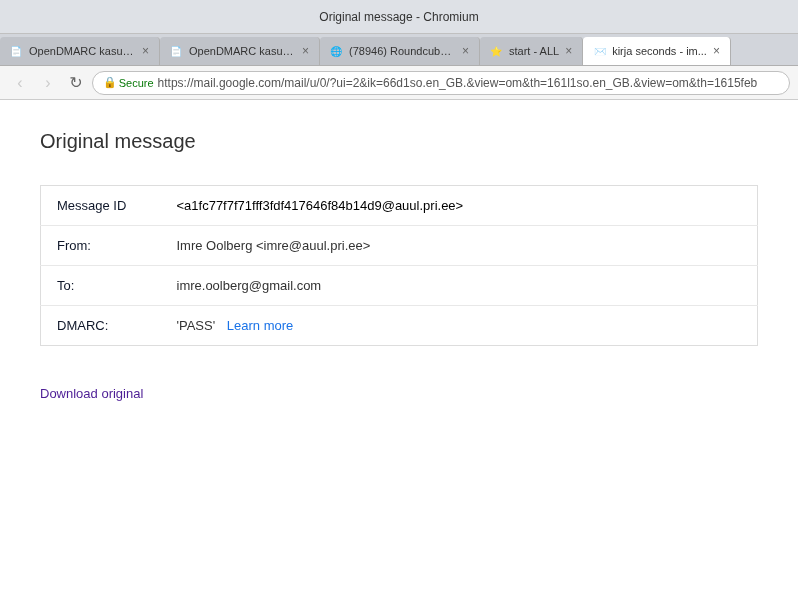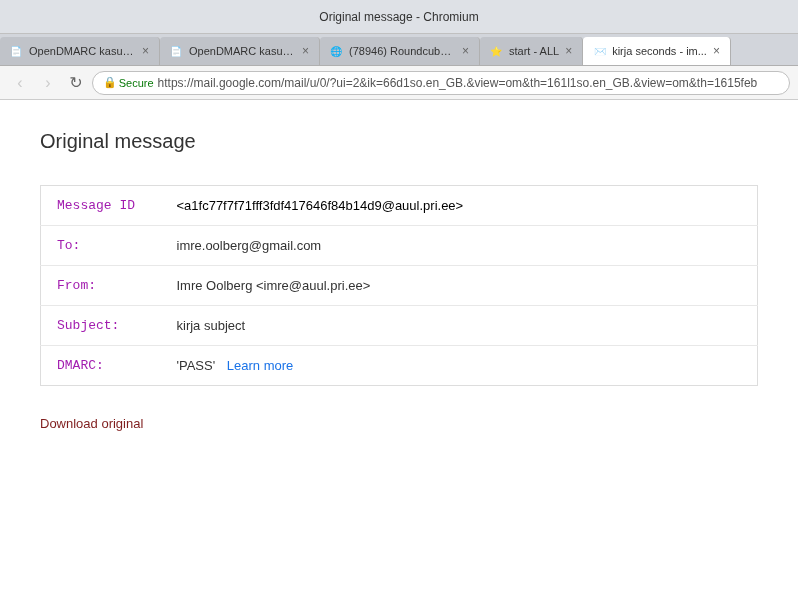--- a/index.html
+++ b/index.html
@@ -156,47 +156,46 @@
       border-bottom: none;
       margin-left: 6px;
     }
 
     .message-table td {
       padding: 12px 16px;
       vertical-align: top;
     }
 
     .label-cell {
-      color: #a21caf;
+      color: #0f172a;
       font-weight: normal;
       width: 120px;
       white-space: nowrap;
-      font-family: Liberation Mono, monospace;
     }
 
     .value-cell {
       color: #333;
     }
 
     .message-id-link {
       color: #000000;
       text-decoration: none;
     }
 
     .learn-more-link {
       color: #1a73e8;
       text-decoration: none;
       margin-left: 8px;
     }
 
     .download-link {
-      color: #7f1d1d;
+      color: #4c1d95;
       text-decoration: none;
       display: inline-block;
-      margin-top: 30px;
+      margin-top: 40px;
     }
   </style>
 </head>
 <body>
 
 <div class="title-bar">
   <span>Original message - Chromium</span>
 </div>
 
 <div class="tab-bar">
@@ -248,33 +247,29 @@
 
       <tr>
         <td class="label-cell">Message ID</td>
         <td class="value-cell">
           <a class="message-id-link" href="#">&lt;a1fc77f7f71fff3fdf417646f84b14d9@auul.pri.ee&gt;</a>
         </td>
       </tr>
 
 
       <tr>
+        <td class="label-cell">From:</td>
+        <td class="value-cell">Imre Oolberg &lt;imre@auul.pri.ee&gt;</td>
+      </tr>
+
+      <tr>
         <td class="label-cell">To:</td>
         <td class="value-cell">imre.oolberg@gmail.com</td>
       </tr>
 
-      <tr>
-        <td class="label-cell">From:</td>
-        <td class="value-cell">Imre Oolberg &lt;imre@auul.pri.ee&gt;</td>
-      </tr>
-
-      <tr>
-        <td class="label-cell">Subject:</td>
-        <td class="value-cell">kirja subject</td>
-      </tr>
 
 
 
       <tr>
         <td class="label-cell">DMARC:</td>
         <td class="value-cell">
           <span>'PASS'</span>
           <a class="learn-more-link" href="#">Learn more</a>
         </td>
       </tr>

